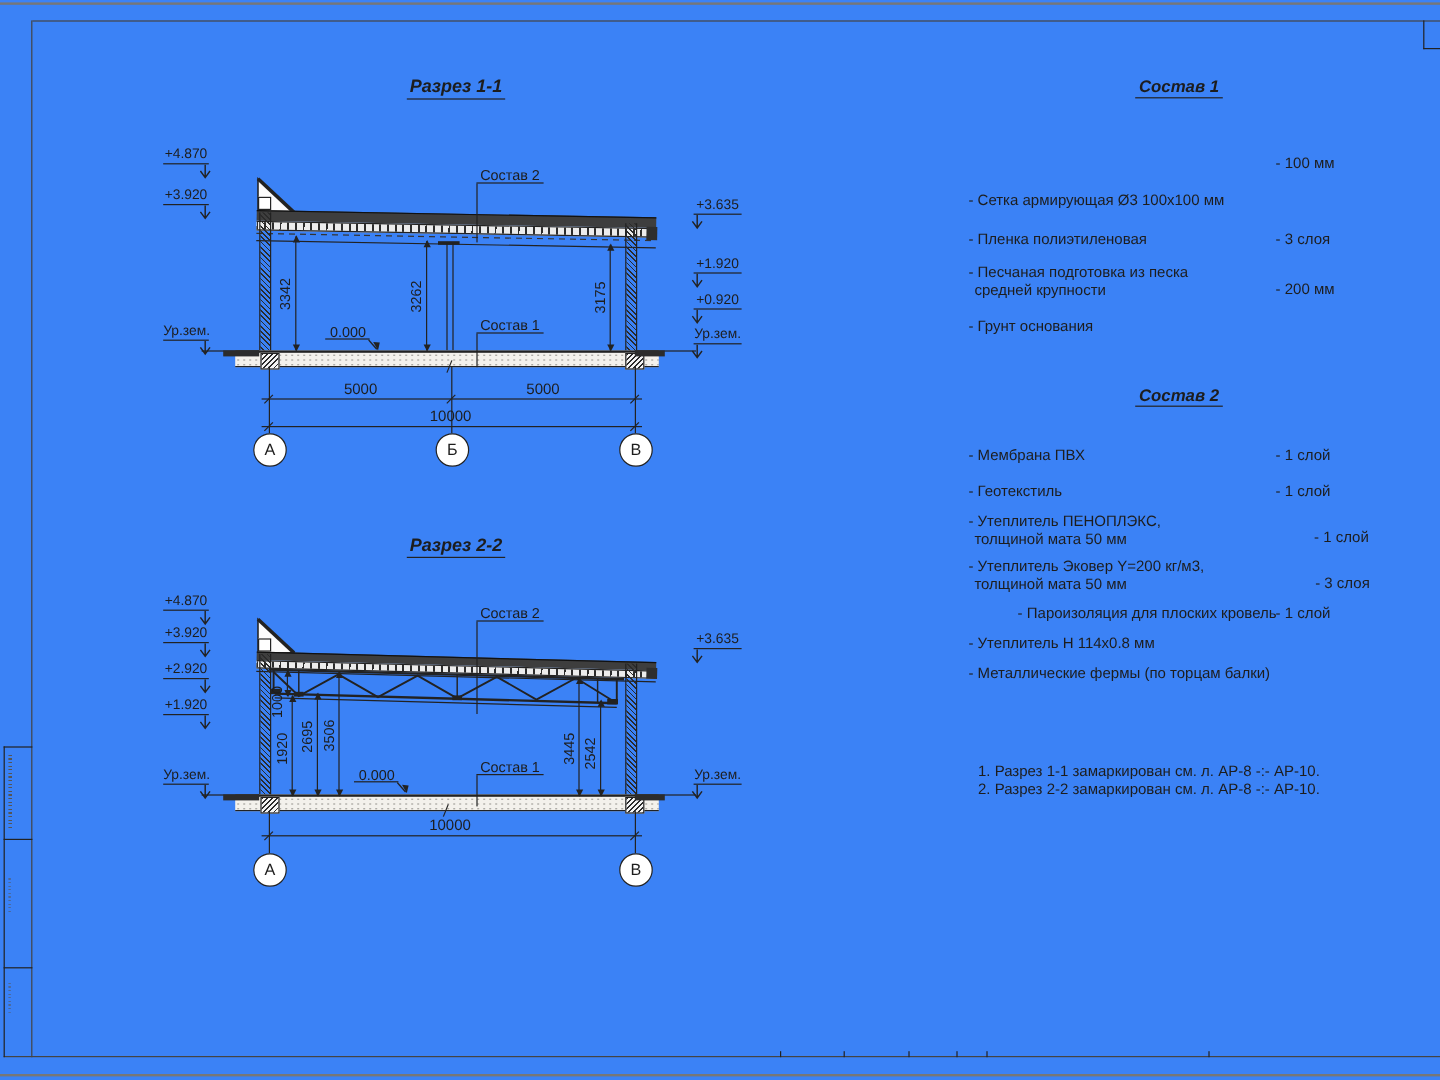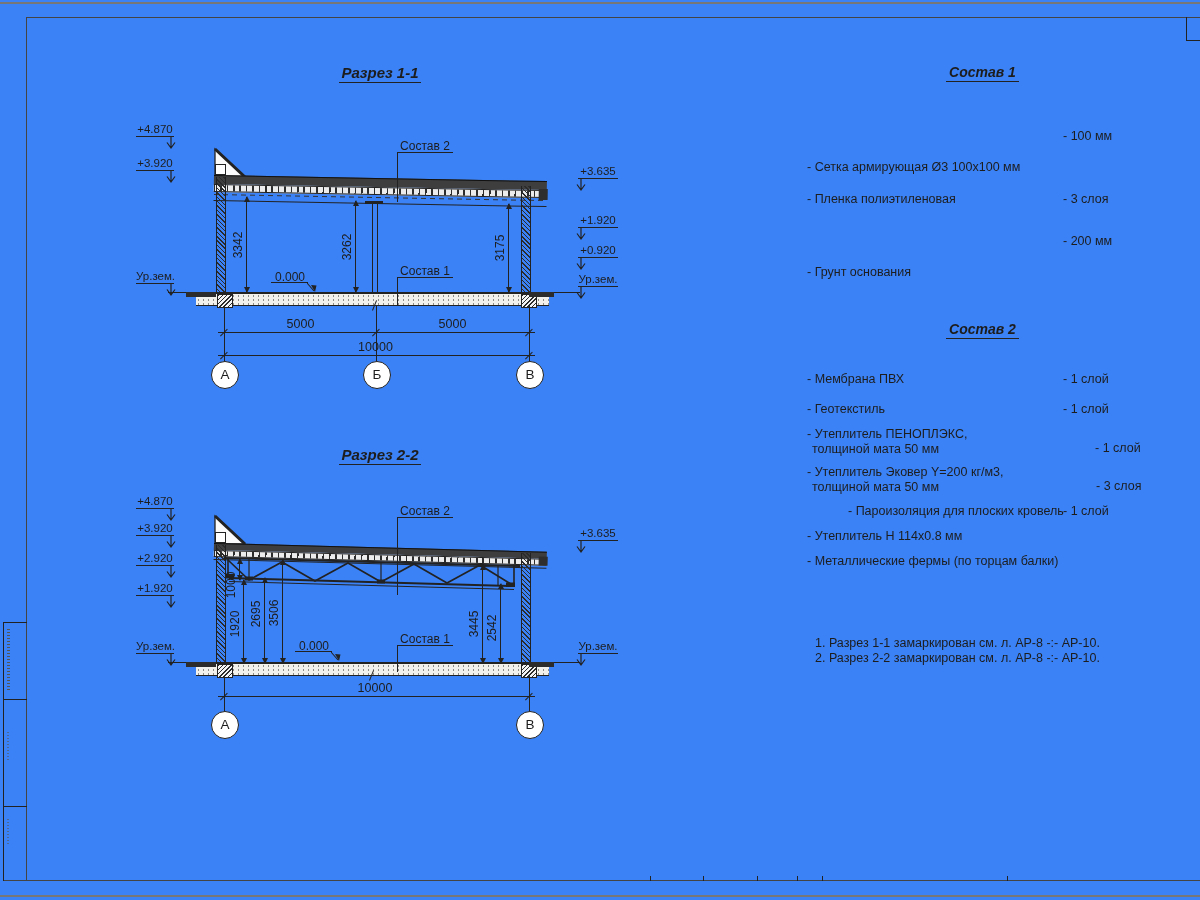--- a/index.html
+++ b/index.html
@@ -362,20 +362,24 @@
 
   <div class="abs list-title" style="left:920px;top:64px;width:125px"><span>Состав 1</span></div>
 
   <div class="abs li t" style="left:1063px;top:129px">- 100 мм</div>
 
   <div class="abs li t" style="left:807px;top:160px">- Сетка армирующая Ø3 100х100 мм</div>
 
   <div class="abs li t" style="left:807px;top:192px">- Пленка полиэтиленовая</div>
   <div class="abs li t" style="left:1063px;top:192px">-  3 слоя</div>
 
+  <div class="abs li t" style="left:807px;top:220px">
+    <div>- Песчаная подготовка из песка</div>
+    <div style="padding-left:5px">средней крупности</div>
+  </div>
   <div class="abs li t" style="left:1063px;top:234px">- 200 мм</div>
 
   <div class="abs li t" style="left:807px;top:265px">- Грунт основания</div>
 
   <div class="abs list-title" style="left:920px;top:321px;width:125px"><span>Состав 2</span></div>
 
   <div class="abs li t" style="left:807px;top:372px">- Мембрана ПВХ</div>
   <div class="abs li t" style="left:1063px;top:372px">- 1 слой</div>
 
   <div class="abs li t" style="left:807px;top:402px">- Геотекстиль</div>

